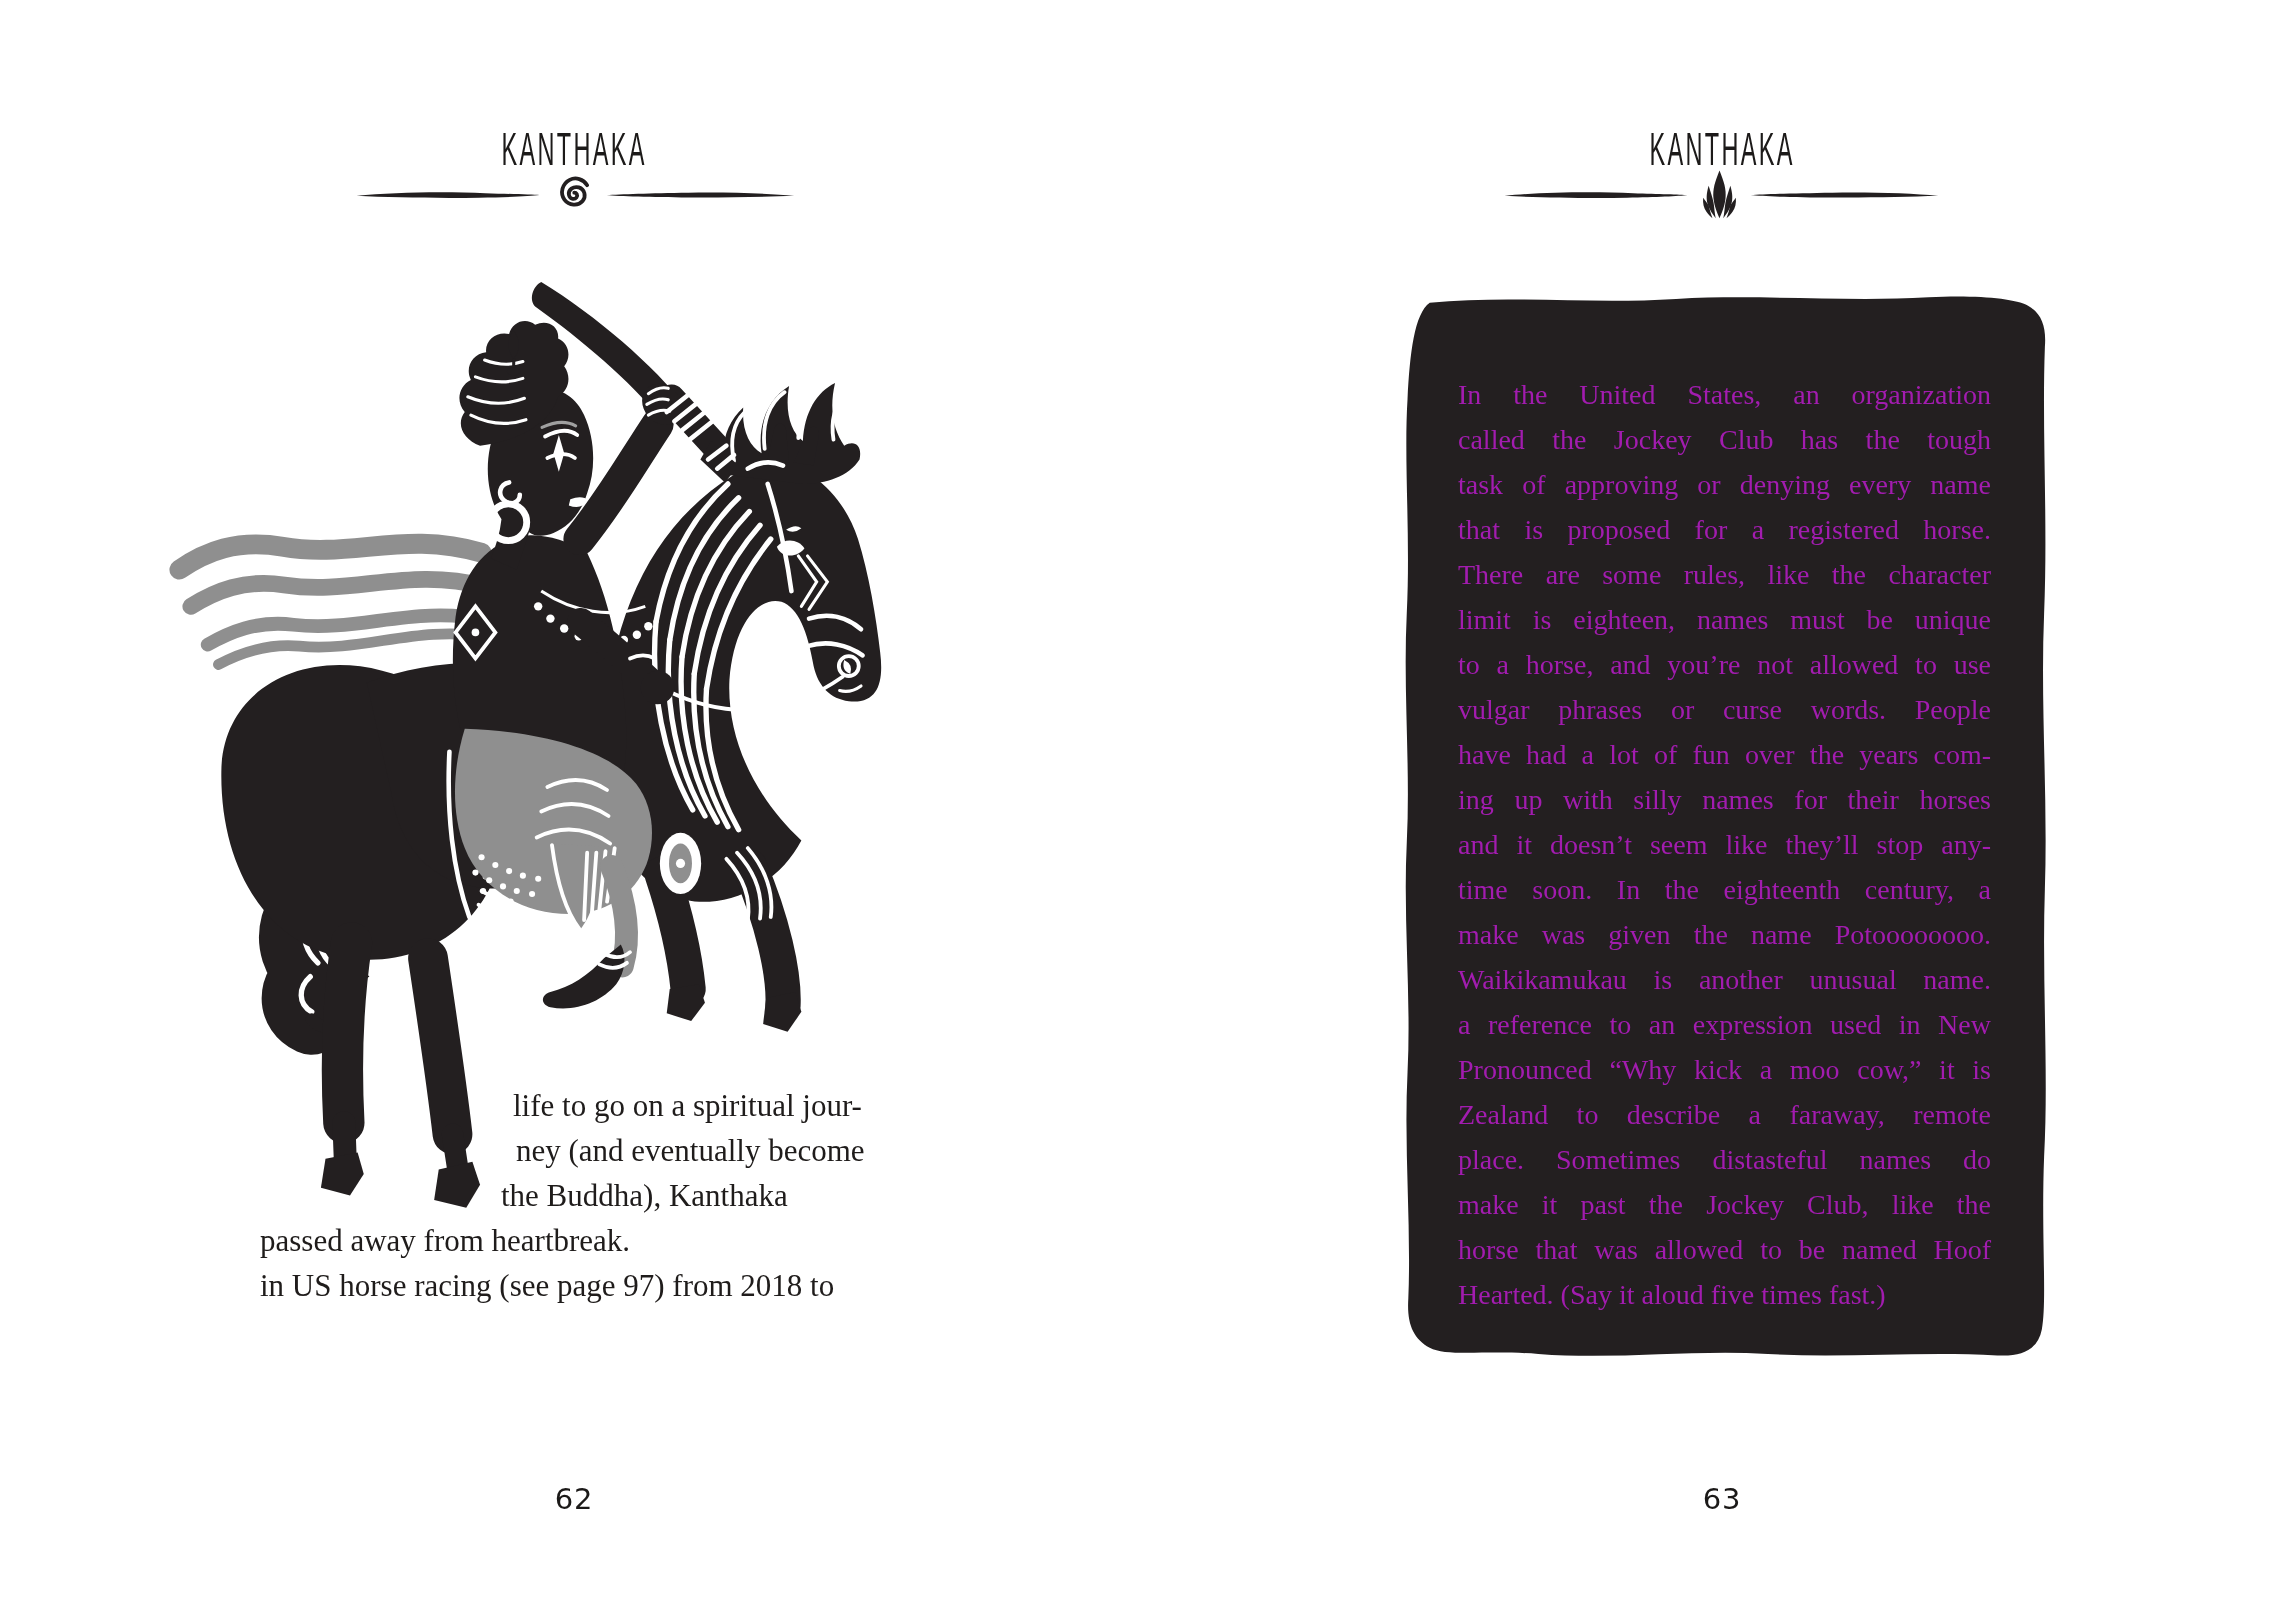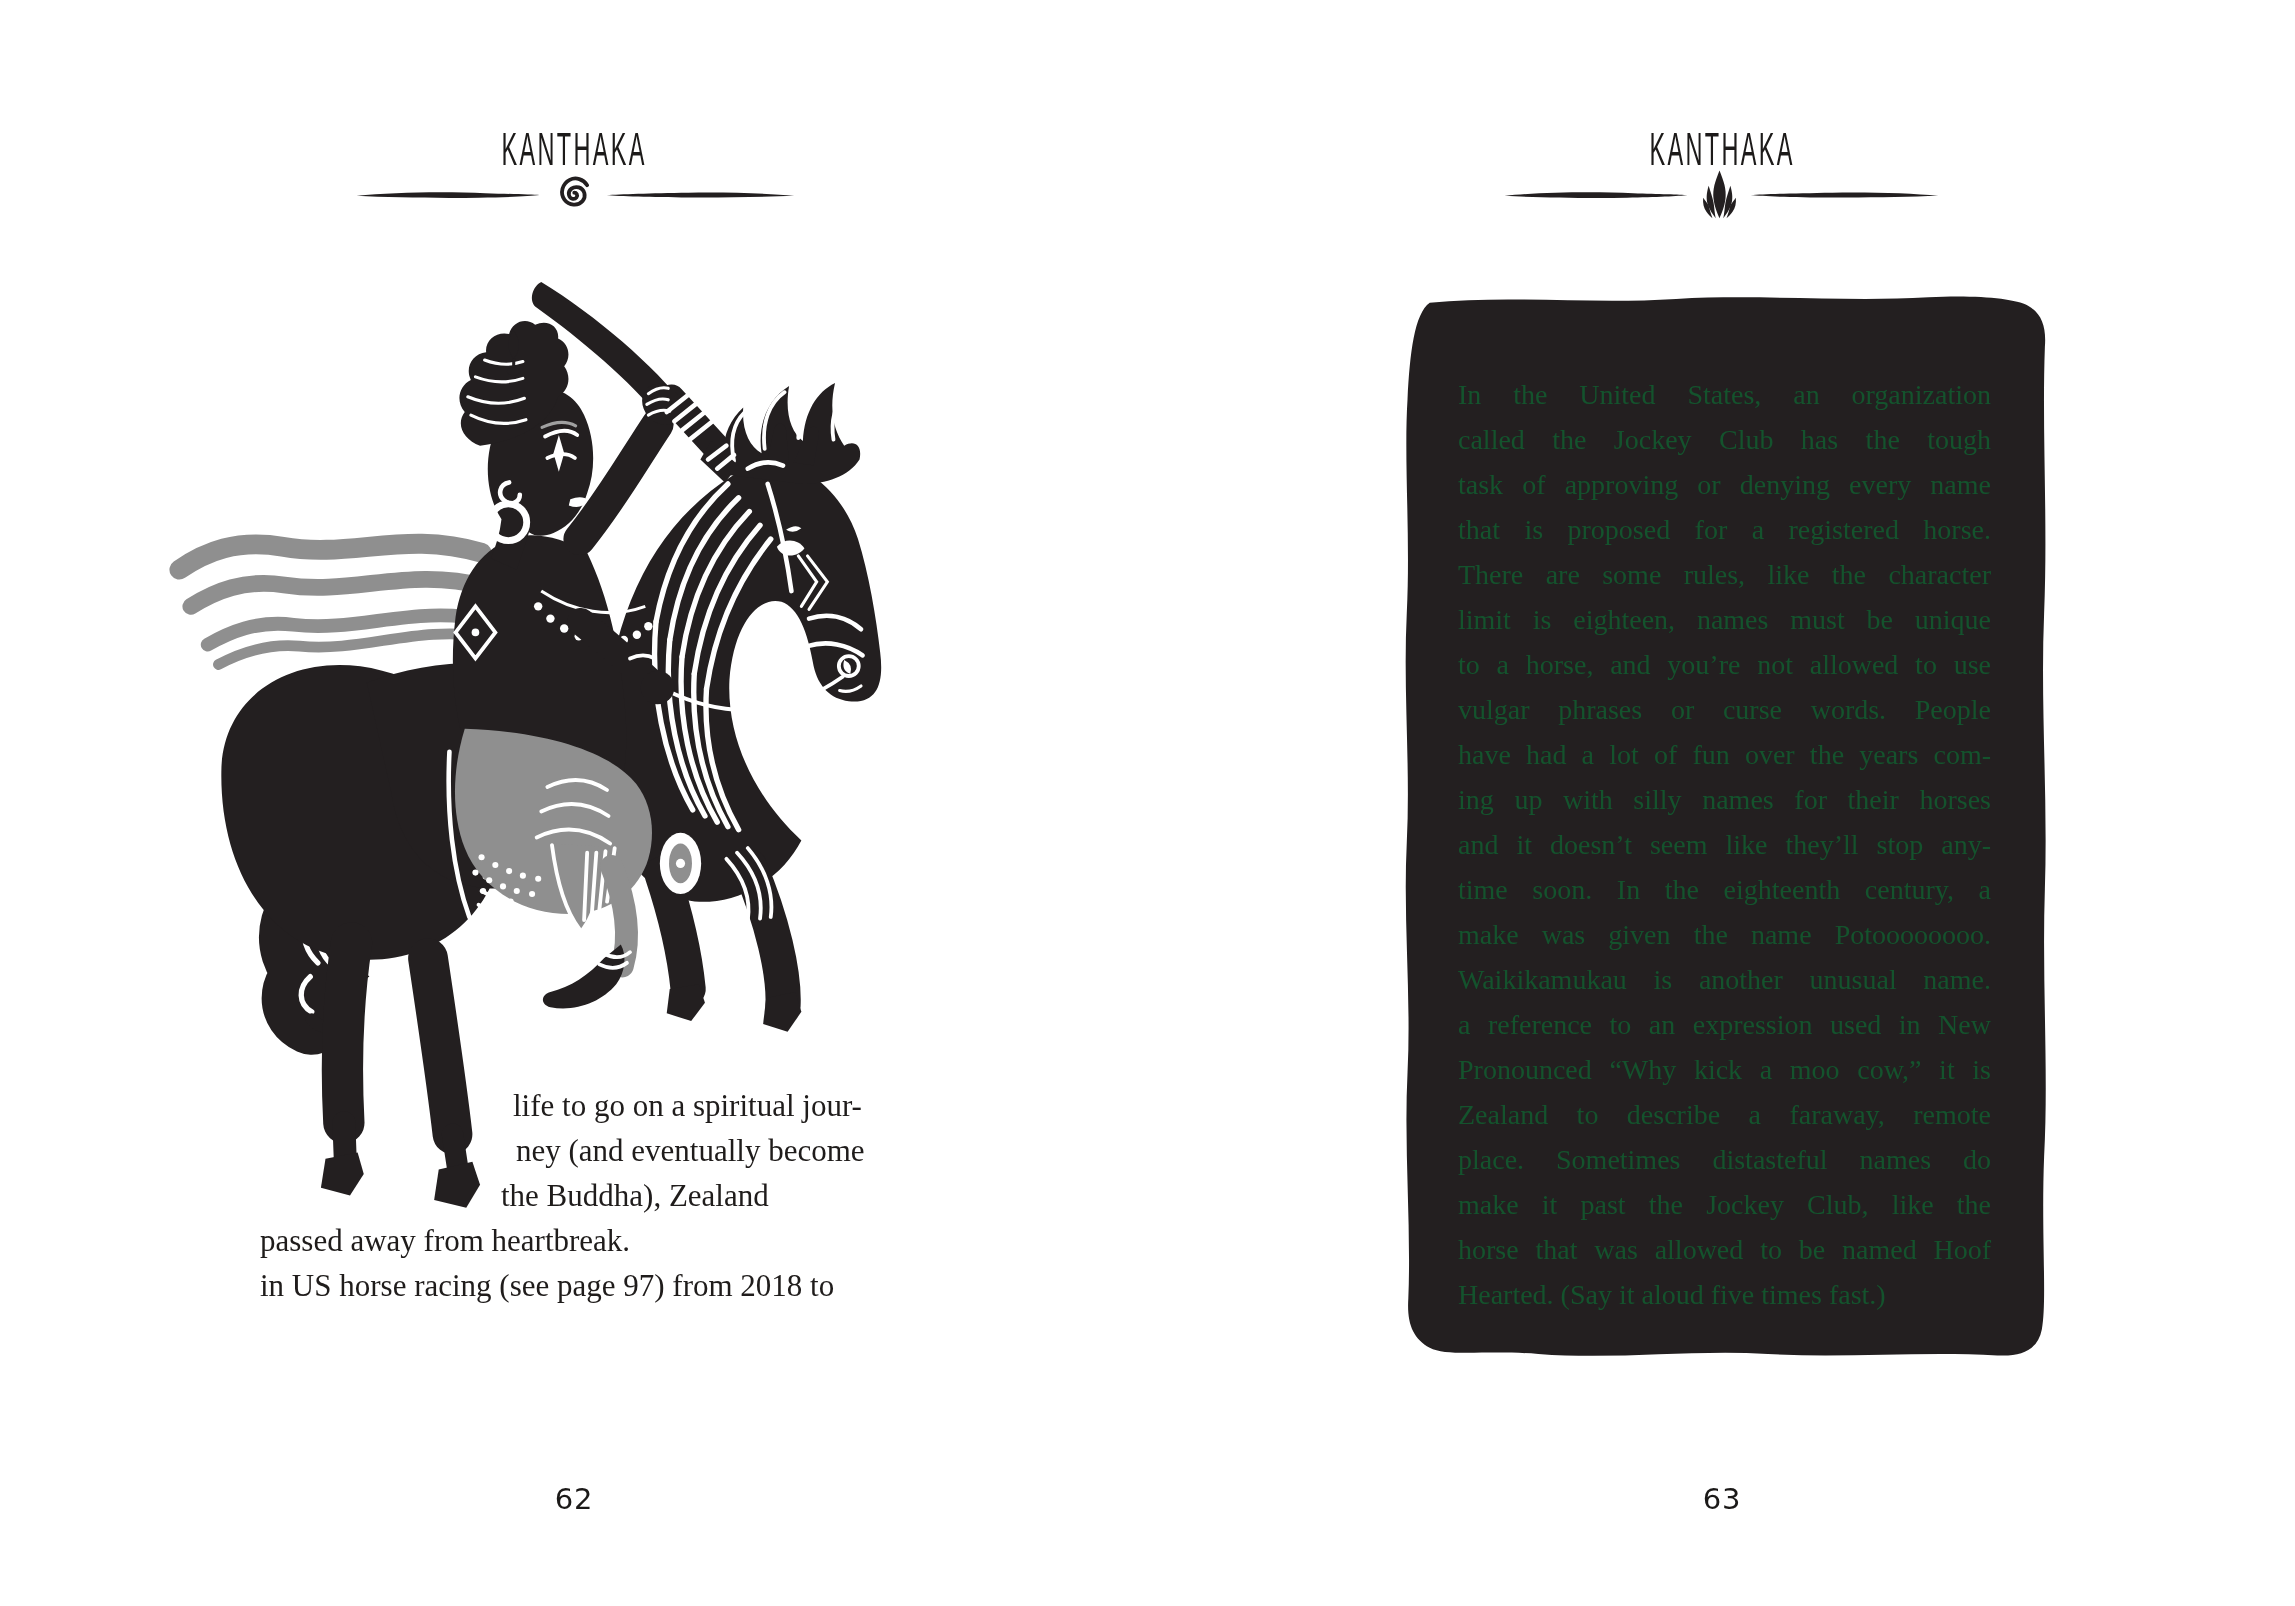--- a/index.html
+++ b/index.html
@@ -34,21 +34,21 @@
   .left-body strong{font-weight:normal;}
 
   
   .illustration{position:absolute;left:122px;top:193px;width:788px;height:1018px;}
 
   
   .story-box{position:absolute;left:245px;top:292px;width:658px;height:1068px;}
   .story-box svg.box-bg{position:absolute;left:0;top:0;width:100%;height:100%;}
   .box-text{position:absolute;left:65px;right:60px;top:80px;}
   .box-line{
-    font-size:28px;line-height:45px;color:#14532d;
+    font-size:28px;line-height:45px;color:#a21caf;
     text-align:justify;text-align-last:justify;white-space:normal;
   }
   .box-line:last-child{text-align-last:left;}
 
   
   .footer{position:absolute;top:1480px;left:0;width:100%;height:37px;
     display:flex;align-items:center;justify-content:center;gap:47px;flex-direction:column;}
   .page-number{font-family:"DejaVu Sans",sans-serif;font-size:29px;color:#1b1918;
     letter-spacing:0.8px;}
   .sparkle{display:block;}
@@ -296,21 +296,21 @@
             <path d="M686,276 q16,-10 28,-6"></path>
             <path d="M688,290 q16,-9 28,-5"></path>
         </g>
       </g>
     </g>
   </svg>
 
   <div class="left-body">
     <div class="bl ind-a">life to go on a spiritual jour-</div>
     <div class="bl ind-b">ney (and eventually become</div>
-    <div class="bl ind-c">the Buddha), Zealand</div>
+    <div class="bl ind-c">the Buddha), Kanthaka</div>
     <div class="bl">passed away from heartbreak.</div>
     <div class="bl"><span>in US </span><strong>horse racing</strong><span> (see page 97) from 2018 to</span></div>
   </div>
 
   <div class="footer">
     <svg class="sparkle" width="24.5" height="24.5" viewBox="-16 -16 32 32">
       <path d="M0,-13 C1,-4 4,-1 13,0 C4,1 1,4 0,13 C-1,4 -4,1 -13,0 C-4,-1 -1,-4 0,-13 Z" fill="#3c3a39"></path>
       <g stroke="#3c3a39" stroke-width="2.6" stroke-linecap="round">
         <path d="M6,-6 L10,-10"></path>
           <path d="M6,6 L10,10"></path>

